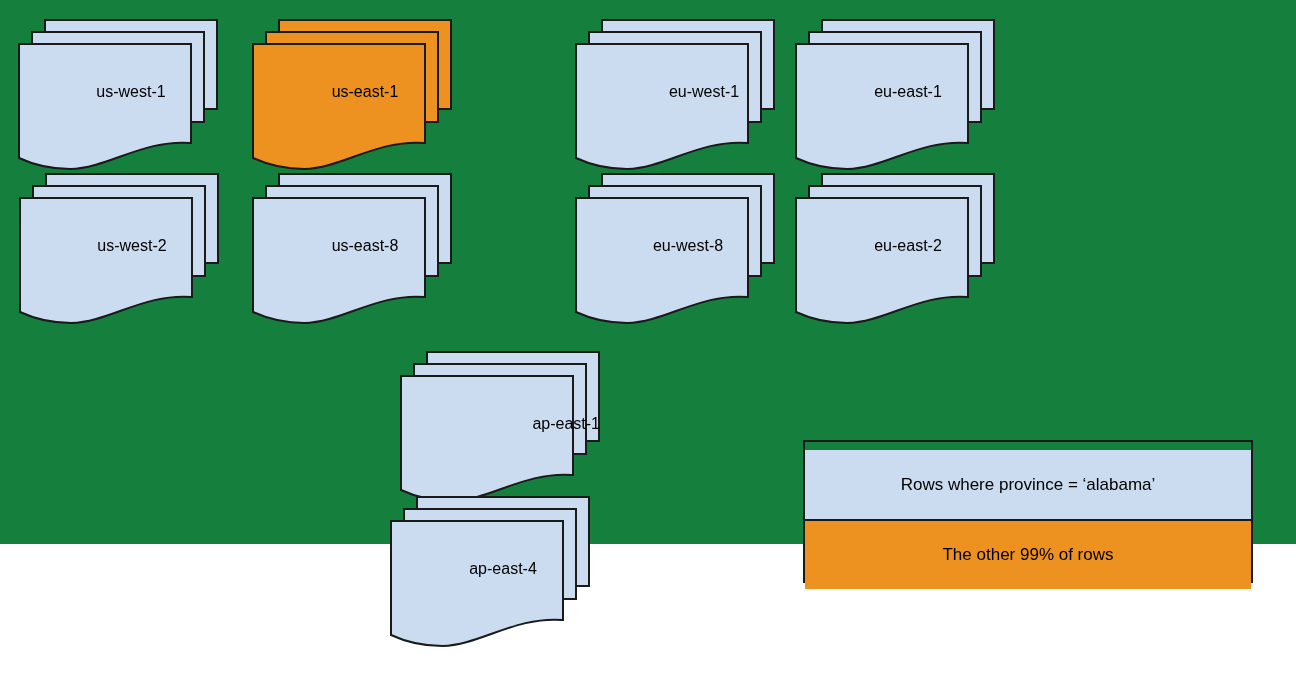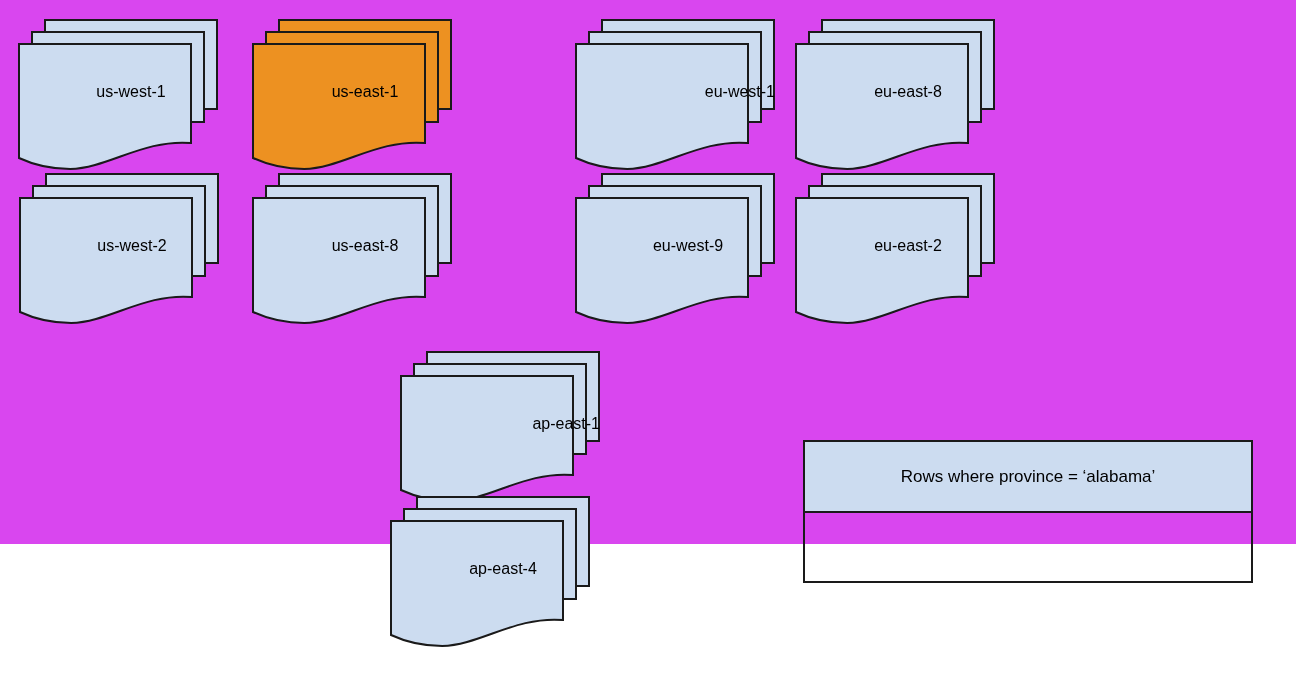--- a/index.html
+++ b/index.html
@@ -11,21 +11,21 @@
   body {
     width: 1296px;
     height: 680px;
     font-family: "Liberation Sans", sans-serif;
     overflow: hidden;
   }
   #canvas {
     position: relative;
     width: 1296px;
     height: 544px;
-    background: #d946ef;
+    background: #15803d;
   }
   .doc-stack {
     position: absolute;
   }
   .doc-stack svg {
     display: block;
     overflow: visible;
   }
   .stack-label {
     position: absolute;
@@ -46,20 +46,21 @@
     display: flex;
     align-items: center;
     justify-content: center;
     font-family: "Liberation Sans", sans-serif;
     font-size: 17px;
     color: #000000;
     white-space: nowrap;
   }
   .legend-row.top {
     border-bottom: 2px solid #1a1a1a;
+    margin-top: 8px;
   }
 </style>
 </head>
 <body>
 
 <div id="canvas">
   <div id="stacks-layer">
       <div class="doc-stack" style="left: 16px; top: 17px; width: 204px; height: 154px;">
         <svg width="204" height="154" viewBox="0 0 204 154">
           <g transform="translate(28,2)">
@@ -93,35 +94,35 @@
           <g transform="translate(28,2)">
             <path d="M 1,1 L 173,1 L 173,90 L 1,90 Z" fill="#ccdcf0" stroke="#1a1a1a" stroke-width="2" stroke-linejoin="miter"></path>
           </g>
           <g transform="translate(15,14)">
             <path d="M 1,1 L 173,1 L 173,91 L 1,91 Z" fill="#ccdcf0" stroke="#1a1a1a" stroke-width="2" stroke-linejoin="miter"></path>
           </g>
           <g transform="translate(2,26)">
             <path d="M 1,1 L 173,1 L 173,100 C 125.28,96 90.48,125 52.199999999999996,126 C 31.32,126 13.92,121 1,115 Z" fill="#ccdcf0" stroke="#1a1a1a" stroke-width="2" stroke-linejoin="miter"></path>
           </g>
         </svg>
-        <div class="stack-label" style="left: 28px; top: 66px; width: 174px; text-align: right;">eu-west-1</div>
+        <div class="stack-label" style="left: 44px; top: 66px; width: 174px;">eu-west-1</div>
       </div>
       <div class="doc-stack" style="left: 793px; top: 17px; width: 204px; height: 154px;">
         <svg width="204" height="154" viewBox="0 0 204 154">
           <g transform="translate(28,2)">
             <path d="M 1,1 L 173,1 L 173,90 L 1,90 Z" fill="#ccdcf0" stroke="#1a1a1a" stroke-width="2" stroke-linejoin="miter"></path>
           </g>
           <g transform="translate(15,14)">
             <path d="M 1,1 L 173,1 L 173,91 L 1,91 Z" fill="#ccdcf0" stroke="#1a1a1a" stroke-width="2" stroke-linejoin="miter"></path>
           </g>
           <g transform="translate(2,26)">
             <path d="M 1,1 L 173,1 L 173,100 C 125.28,96 90.48,125 52.199999999999996,126 C 31.32,126 13.92,121 1,115 Z" fill="#ccdcf0" stroke="#1a1a1a" stroke-width="2" stroke-linejoin="miter"></path>
           </g>
         </svg>
-        <div class="stack-label" style="left: 28px; top: 66px; width: 174px;">eu-east-8</div>
+        <div class="stack-label" style="left: 28px; top: 66px; width: 174px;">eu-east-1</div>
       </div>
       <div class="doc-stack" style="left: 17px; top: 171px; width: 204px; height: 154px;">
         <svg width="204" height="154" viewBox="0 0 204 154">
           <g transform="translate(28,2)">
             <path d="M 1,1 L 173,1 L 173,90 L 1,90 Z" fill="#ccdcf0" stroke="#1a1a1a" stroke-width="2" stroke-linejoin="miter"></path>
           </g>
           <g transform="translate(15,14)">
             <path d="M 1,1 L 173,1 L 173,91 L 1,91 Z" fill="#ccdcf0" stroke="#1a1a1a" stroke-width="2" stroke-linejoin="miter"></path>
           </g>
           <g transform="translate(2,26)">
@@ -149,21 +150,21 @@
           <g transform="translate(28,2)">
             <path d="M 1,1 L 173,1 L 173,90 L 1,90 Z" fill="#ccdcf0" stroke="#1a1a1a" stroke-width="2" stroke-linejoin="miter"></path>
           </g>
           <g transform="translate(15,14)">
             <path d="M 1,1 L 173,1 L 173,91 L 1,91 Z" fill="#ccdcf0" stroke="#1a1a1a" stroke-width="2" stroke-linejoin="miter"></path>
           </g>
           <g transform="translate(2,26)">
             <path d="M 1,1 L 173,1 L 173,100 C 125.28,96 90.48,125 52.199999999999996,126 C 31.32,126 13.92,121 1,115 Z" fill="#ccdcf0" stroke="#1a1a1a" stroke-width="2" stroke-linejoin="miter"></path>
           </g>
         </svg>
-        <div class="stack-label" style="left: 28px; top: 66px; width: 174px;">eu-west-9</div>
+        <div class="stack-label" style="left: 28px; top: 66px; width: 174px;">eu-west-8</div>
       </div>
       <div class="doc-stack" style="left: 793px; top: 171px; width: 204px; height: 154px;">
         <svg width="204" height="154" viewBox="0 0 204 154">
           <g transform="translate(28,2)">
             <path d="M 1,1 L 173,1 L 173,90 L 1,90 Z" fill="#ccdcf0" stroke="#1a1a1a" stroke-width="2" stroke-linejoin="miter"></path>
           </g>
           <g transform="translate(15,14)">
             <path d="M 1,1 L 173,1 L 173,91 L 1,91 Z" fill="#ccdcf0" stroke="#1a1a1a" stroke-width="2" stroke-linejoin="miter"></path>
           </g>
           <g transform="translate(2,26)">
@@ -199,15 +200,18 @@
           </g>
         </svg>
         <div class="stack-label" style="left: 28px; top: 66px; width: 174px;">ap-east-4</div>
       </div>
     </div>
   <div id="legend-layer">
       <div class="legend" style="left: 803px; top: 440px; width: 450px; height: 143px;">
         <div class="legend-row top" style="background: rgb(204, 220, 240); height: 71px;">
           <span>Rows where province = ‘alabama’</span>
         </div>
+        <div class="legend-row" style="background: rgb(237, 145, 33); height: 68px;">
+          <span>The other 99% of rows</span>
+        </div>
       </div>
     </div>
 </div>
 
 </body></html>

